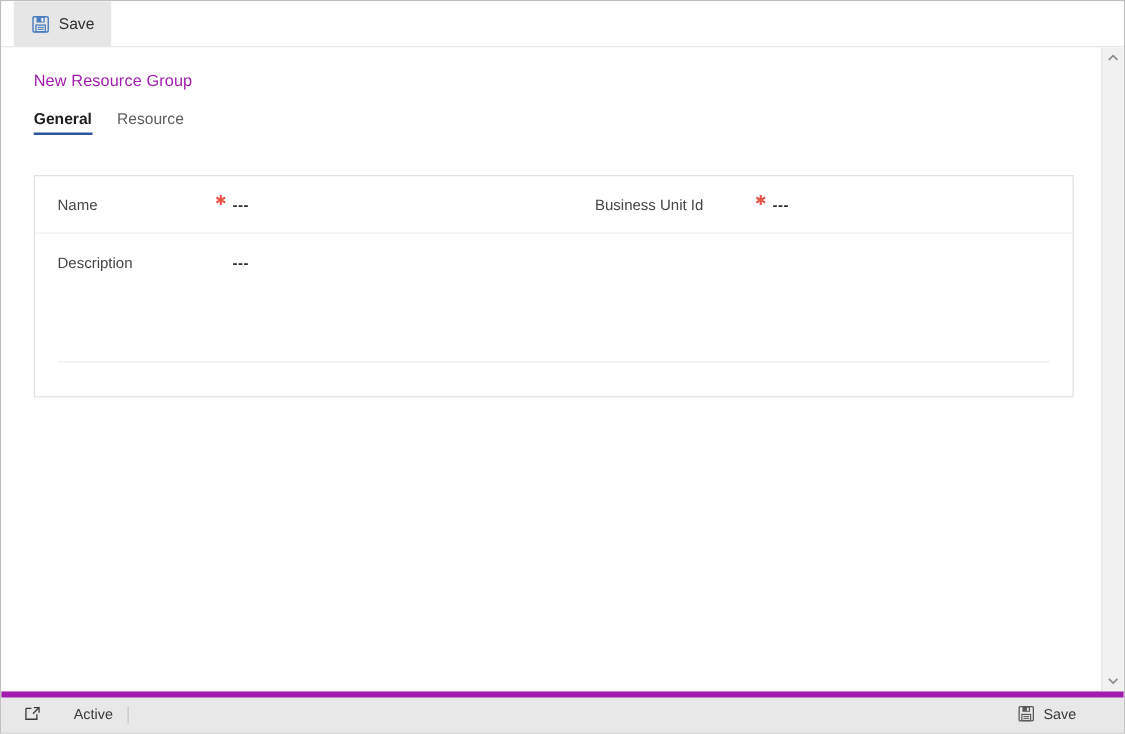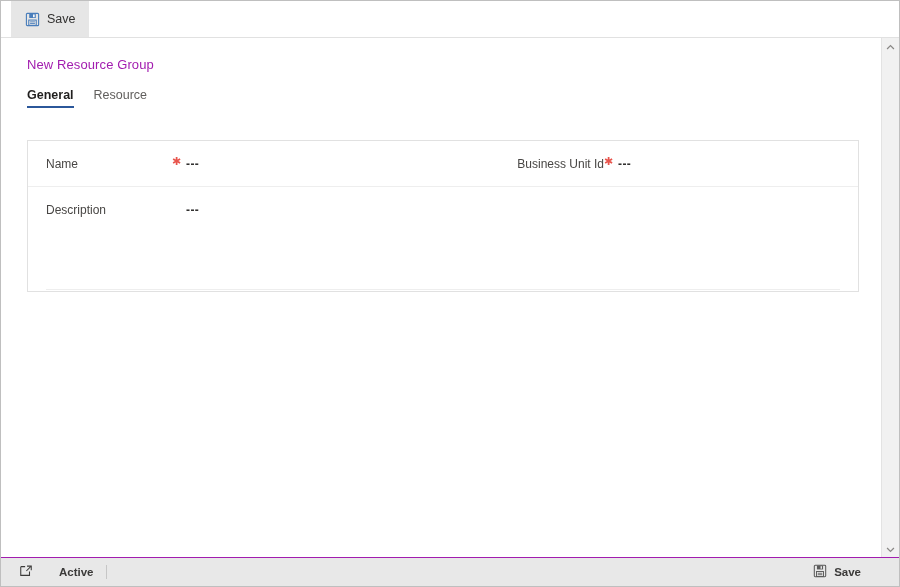--- a/index.html
+++ b/index.html
@@ -112,21 +112,21 @@
     height: 2px;
     background: #2b579a;
   }
 
   
   .form-card {
     position: absolute;
     left: 26px;
     top: 102px;
     width: 832px;
-    height: 152px;
+    height: 178px;
     box-sizing: border-box;
     border: 1px solid #e1e1e1;
     background: #ffffff;
   }
   .form-row {
     display: flex;
     align-items: center;
     height: 46px;
     box-sizing: border-box;
     padding-left: 18px;
@@ -142,21 +142,21 @@
   }
   .field.col-left  { width: 430px; }
   .field.col-right { width: 360px; }
 
   .field-label {
     font-size: 12px;
     color: #484644;
     white-space: nowrap;
   }
   .field.col-left  .field-label { width: 126px; }
-  .field.col-right .field-label { width: 128px; text-align: right; }
+  .field.col-right .field-label { width: 128px; }
 
   .req-star {
     width: 14px;
     color: #e8554d;
     font-size: 11px;
     line-height: 1;
     position: relative;
     top: -2px;
   }
   .field-value {
@@ -194,27 +194,26 @@
     justify-content: center;
     cursor: default;
   }
   .vscroll-track { flex: 1 1 auto; width: 100%; }
 
   
   .status-bar {
     height: 28px;
     min-height: 28px;
     background: #e8e8e8;
-    border-top: 1px solid #a21caf;
+    border-top: 5px solid #a21caf;
     display: flex;
     align-items: center;
     padding: 0 10px 0 18px;
     font-size: 11.5px;
     color: #3b3a39;
-    font-weight: bold;
   }
   .status-left {
     display: flex;
     align-items: center;
     gap: 26px;
   }
   .status-text { white-space: nowrap; }
   .status-divider {
     width: 1px;
     height: 14px;

